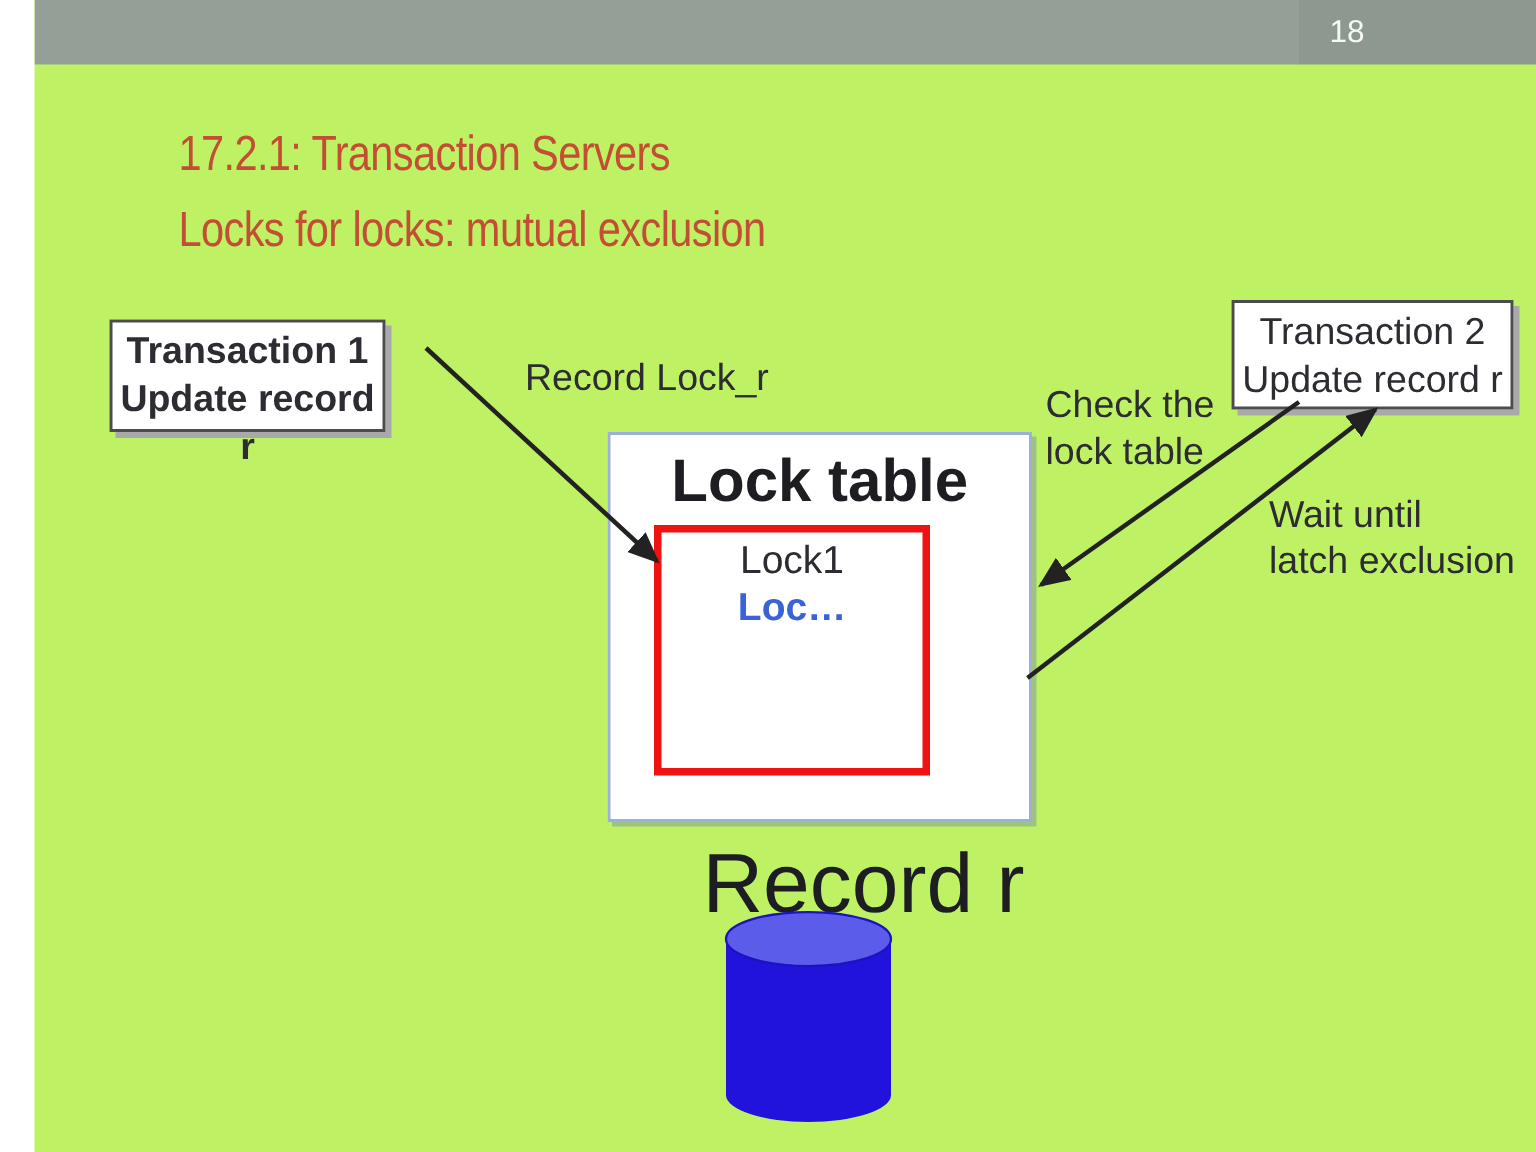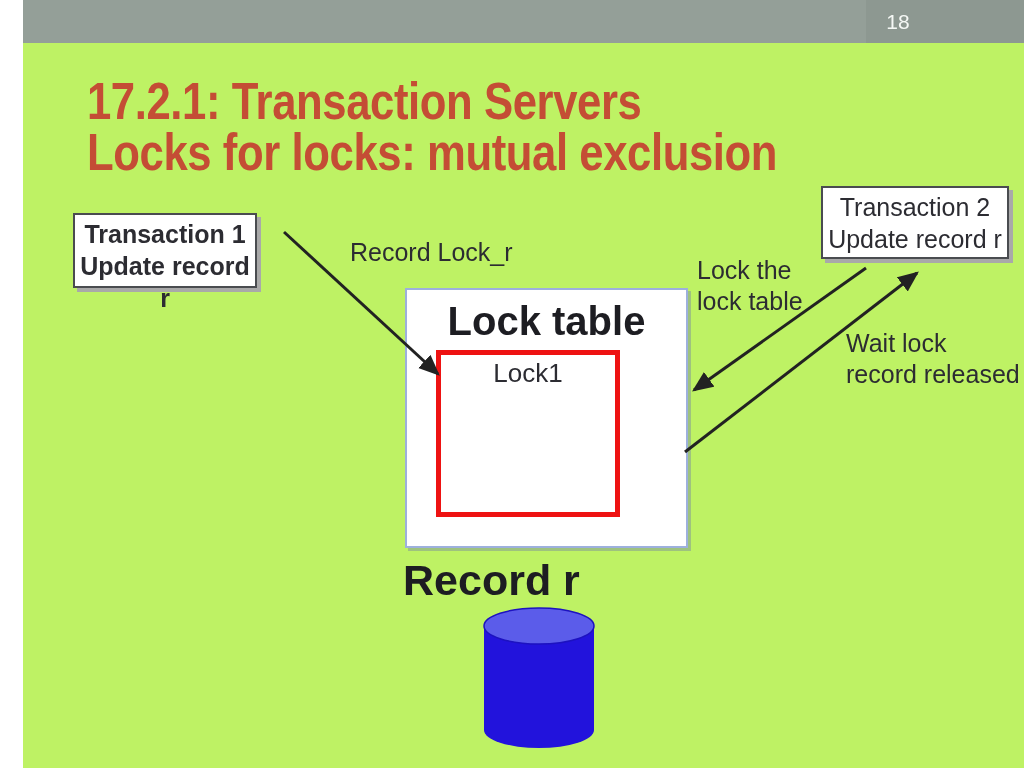--- a/index.html
+++ b/index.html
@@ -21,41 +21,41 @@
     position:absolute;left:843px;top:0;width:181px;height:43px;
     background:rgba(0,0,0,0.045);
   }
   .slide-number{
     position:absolute;left:845px;top:0;width:60px;height:43px;
     line-height:43px;text-align:center;
     font-size:21px;color:var(--slide-number,#f5f8f5);
   }
   
   .title{
-    position:absolute;left:64px;top:76px;margin:0;
-    font-size:52px;font-weight:700;line-height:51px;
+    position:absolute;left:96px;top:76px;margin:0;
+    font-size:33px;font-weight:400;line-height:51px;
     color:var(--title-red,#c44d35);
     letter-spacing:-0.5px;
     white-space:nowrap;
   }
   .tline{display:block;transform:scaleX(0.84);transform-origin:0 50%;}
   
   .txbox{
     position:absolute;
     background:#ffffff;
     border:2px solid var(--box-border,#4a4c50);
     box-shadow:4px 4px 0 #a9a9a9;
     text-align:center;
     font-size:25px;line-height:32px;
     padding-top:3px;
     box-sizing:border-box;
   }
   .txbox span{display:block;}
   #tx1{left:50px;top:213px;width:184px;height:75px;font-weight:bold;}
-  #tx2{left:798px;top:186px;width:188px;height:73px;}
+  #tx2{left:798px;top:200px;width:188px;height:73px;}
   
   .lbl{position:absolute;font-size:25px;line-height:31px;white-space:nowrap;}
   #lbl-create{left:327px;top:237px;}
   #lbl-check{left:674px;top:255px;}
   #lbl-wait{left:823px;top:328px;}
   .lbl span{display:block;}
   
   .locktable{
     position:absolute;left:382px;top:288px;width:283px;height:260px;
     background:#ffffff;
@@ -74,22 +74,22 @@
     border:5px solid var(--red-box,#ee1212);
     box-sizing:border-box;
     padding-top:3px;
     font-size:26px;line-height:31px;
   }
   .redbox div{white-space:nowrap;}
   .loc-more{color:var(--loc-blue,#3b63d8);font-weight:700;}
   
   .record-label{
     position:absolute;left:380px;top:556px;width:280px;
-    text-align:left;
-    font-size:43px;font-weight:700;
+    text-align:right;
+    font-size:56px;font-weight:400;
     color:#1d1d22;
     white-space:nowrap;
   }
   
   .overlay{
     position:absolute;left:0;top:0;width:1024px;height:768px;
     pointer-events:none;
   }
   .arrow{stroke:var(--arrow,#222222);stroke-width:3;fill:none;}
 </style>
@@ -114,33 +114,34 @@
   </div>
 
   <div class="txbox" id="tx2">
     <span>Transaction 2</span>
     <span>Update record r</span>
   </div>
 
   <div class="lbl" id="lbl-create">Record Lock_r</div>
 
   <div class="lbl" id="lbl-check">
-    <span>Lock the</span>
+    <span>Check the</span>
     <span>lock table</span>
   </div>
 
   <div class="lbl" id="lbl-wait">
-    <span>Wait lock</span>
-    <span>record released</span>
+    <span>Wait until</span>
+    <span>latch exclusion</span>
   </div>
 
   <div class="locktable">
     <div class="locktable-title">Lock table</div>
     <div class="redbox">
       <div>Lock1</div>
+      <div class="loc-more">Loc…</div>
     </div>
   </div>
 
   <div class="record-label">Record r</div>
 
   <svg class="overlay" viewBox="0 0 1024 768">
     <defs>
       <marker id="ah" markerWidth="8" markerHeight="7" refX="6.2" refY="3" orient="auto" markerUnits="strokeWidth">
         <path d="M0,0 L7,3 L0,6 Z" style="fill:var(--arrow,#222222)"></path>
       </marker>

